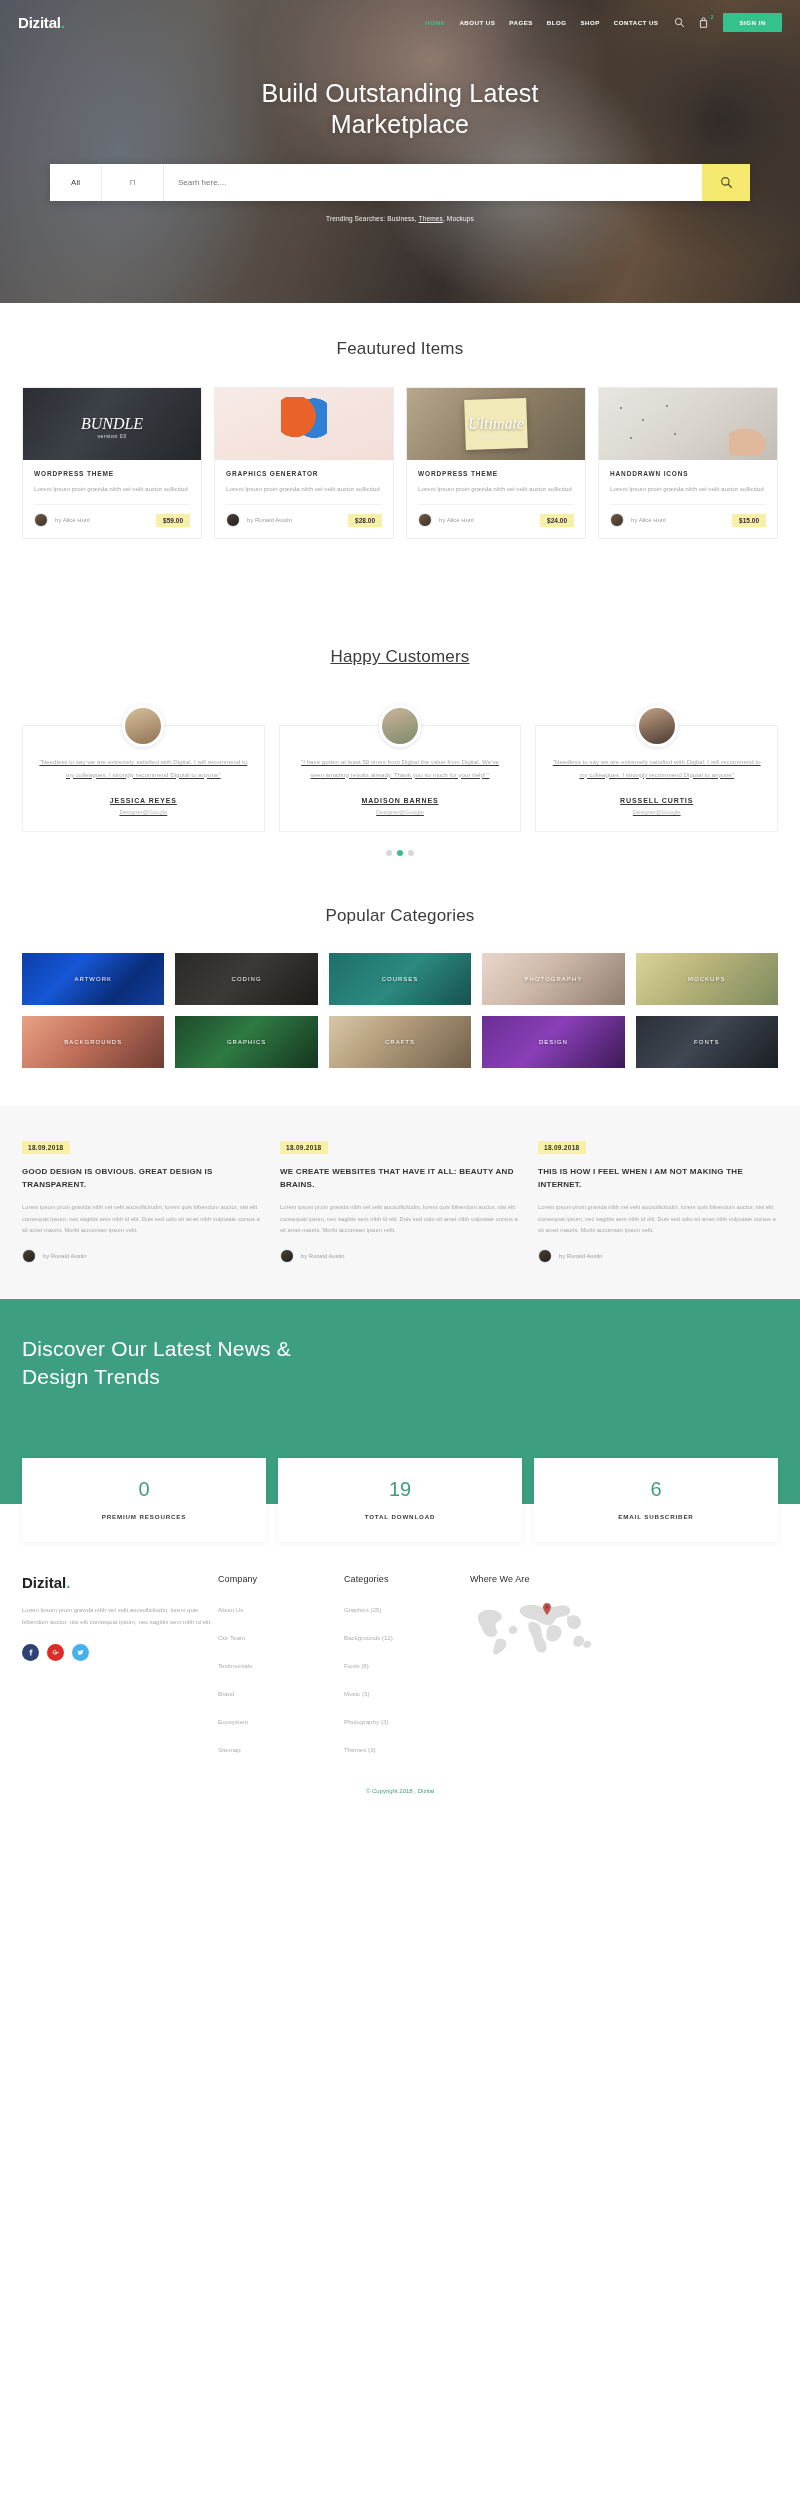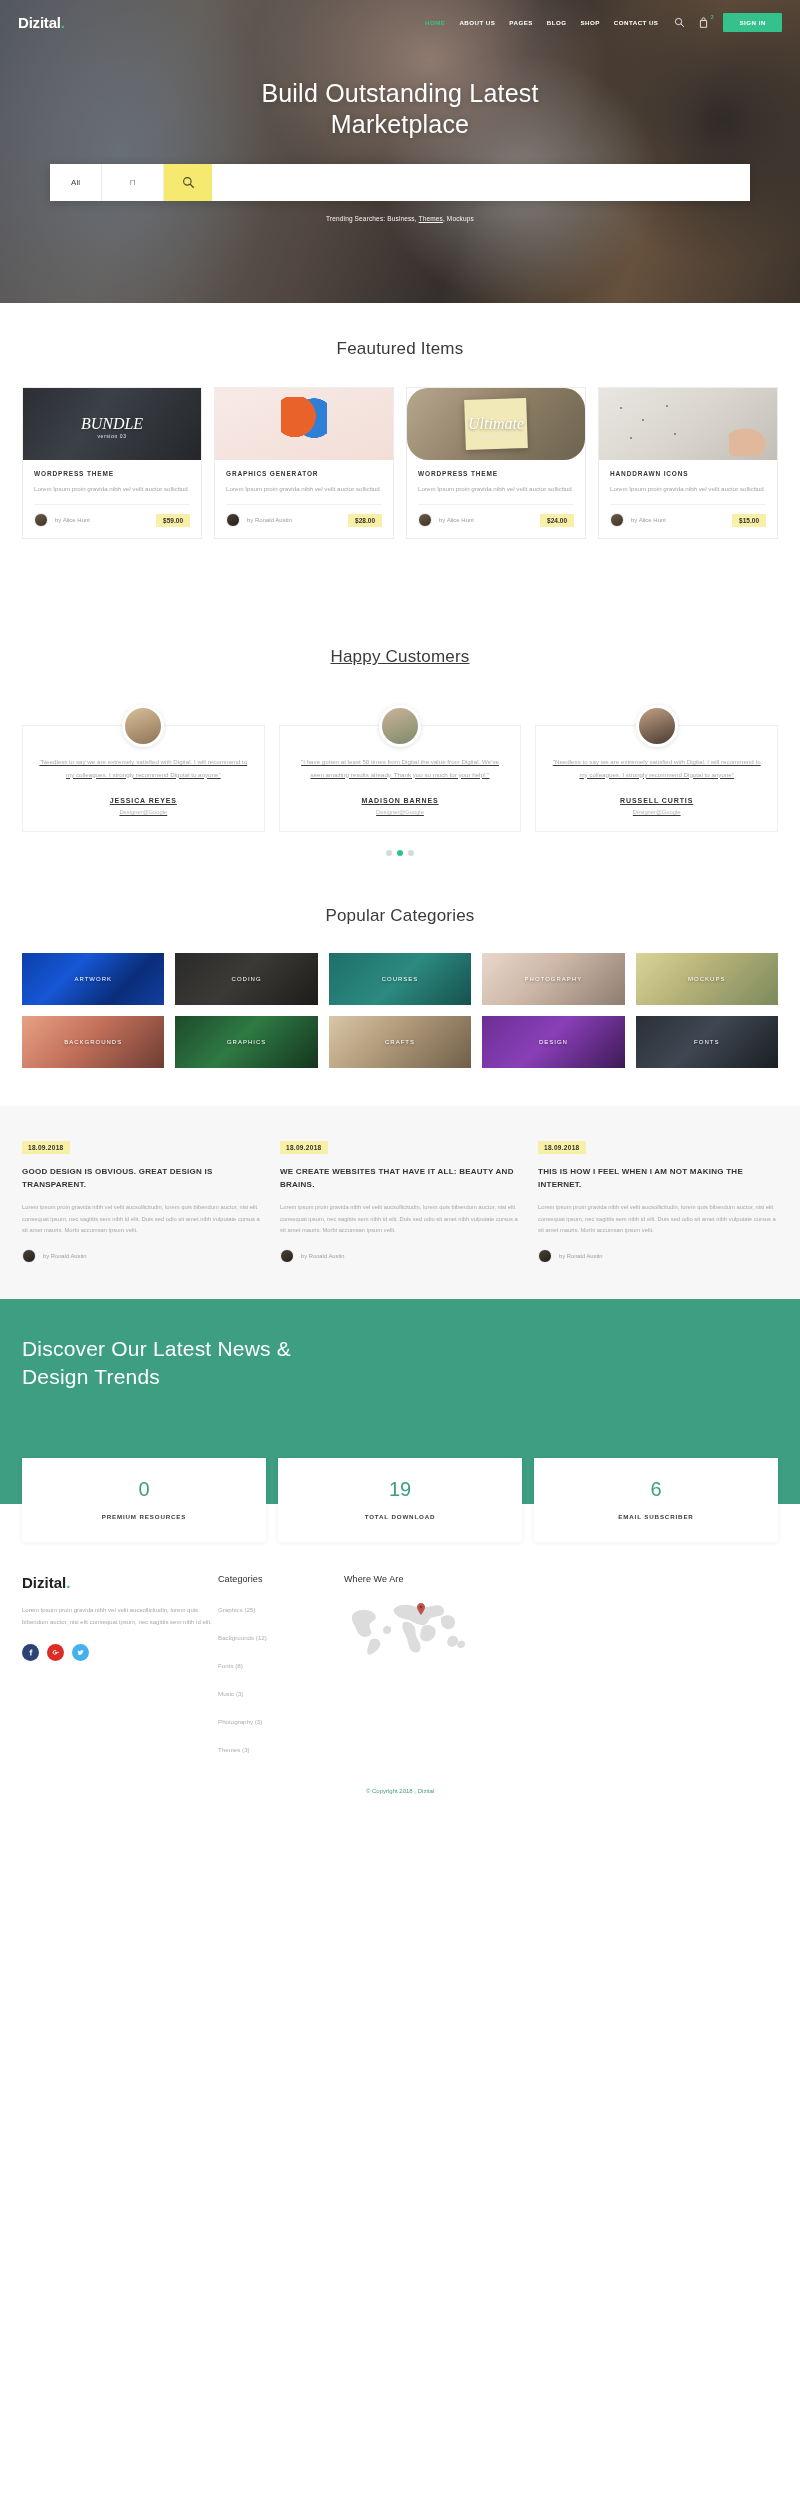--- a/index.html
+++ b/index.html
@@ -101,21 +101,21 @@
     color: #3b3b3b; letter-spacing: .2px;
   }
   .wrap { width: 800px; padding: 0 22px; }
 
   .featured { padding-top: 36px; }
   .cards { display: flex; gap: 12px; margin-top: 28px; align-items: center; }
   .card { flex: 1; background: #fff; border: 1px solid #ececec; }
   .card-img { height: 72px; position: relative; overflow: hidden; }
   .ci1 { background: linear-gradient(125deg, #2b2e33 0%, #3c4147 40%, #24262a 100%); }
   .ci2 { background: linear-gradient(160deg, #f7eae6 0%, #f3ded7 100%); }
-  .ci3 { background: linear-gradient(130deg, #b6a78e 0%, #8e7f66 50%, #6d6350 100%); border-radius: 21px; }
+  .ci3 { background: linear-gradient(130deg, #b6a78e 0%, #8e7f66 50%, #6d6350 100%); }
   .ci4 { background: linear-gradient(140deg, #e9e6e1 0%, #d8d4cd 55%, #c2beb6 100%); }
   .ci-label {
     position: absolute; left: 0; right: 0; top: 50%; transform: translateY(-50%);
     text-align: center; color: #fff;
     font-family: "Liberation Serif", serif; font-style: italic;
     font-size: 16px; text-shadow: 0 1px 3px rgba(0,0,0,.4);
   }
   .ci-sub {
     position: absolute; left: 0; right: 0; top: 62%;
     text-align: center; color: #e8e8e8; font-size: 5px; letter-spacing: .6px;
@@ -332,20 +332,21 @@
     </nav>
 
     <h1 class="hero-title">
       <span>Build Outstanding Latest</span><br>
       <span>Marketplace</span>
     </h1>
 
     <div class="searchbar">
       <div class="sb-cat">All</div>
       <div class="sb-cat2">П</div>
+      <input class="sb-input" type="text" placeholder="Searh here...." style="">
       <button class="sb-btn">
         <svg width="13" height="13" viewBox="0 0 16 16">
             <circle cx="6.6" cy="6.6" r="4.6" fill="none" stroke="#4a4a2a" stroke-width="1.4"></circle>
             <line x1="10" y1="10" x2="14.4" y2="14.4" stroke="#4a4a2a" stroke-width="1.6"></line>
           </svg>
       </button>
     </div>
 
     <div class="trending">
       <span>Trending Searches: Business, </span><u>Themes</u><span>, Mockups</span>
@@ -569,20 +570,31 @@
           </svg>
       </span>
       <span class="soc soc-tw">
         <svg width="7" height="7" viewBox="0 0 10 10">
             <path d="M9.4 2.3a3.5 3.5 0 0 1-1 .3 1.8 1.8 0 0 0 .8-1 3.6 3.6 0 0 1-1.1.5A1.8 1.8 0 0 0 5 3.7 5.1 5.1 0 0 1 1.3 1.8a1.8 1.8 0 0 0 .6 2.4 1.7 1.7 0 0 1-.8-.2 1.8 1.8 0 0 0 1.4 1.8 1.8 1.8 0 0 1-.8 0 1.8 1.8 0 0 0 1.7 1.2A3.6 3.6 0 0 1 .6 7.8a5.1 5.1 0 0 0 7.9-4.3v-.2a3.7 3.7 0 0 0 .9-.9z" fill="#fff"></path>
           </svg>
       </span>
     </div>
   </div>
 
+  <div class="f-col">
+    <div class="f-head">Company</div>
+    <ul class="f-list">
+      <li><a href="#">About Us</a></li>
+      <li><a href="#">Our Team</a></li>
+      <li><a href="#">Testimonials</a></li>
+      <li><a href="#">Brand</a></li>
+      <li><a href="#">Ecosystem</a></li>
+      <li><a href="#">Sitemap</a></li>
+    </ul>
+  </div>
 
   <div class="f-col">
     <div class="f-head">Categories</div>
     <ul class="f-list">
       <li><a href="#">Graphics (25)</a></li>
       <li><a href="#">Backgrounds (12)</a></li>
       <li><a href="#">Fonts (8)</a></li>
       <li><a href="#">Music (3)</a></li>
       <li><a href="#">Photography (3)</a></li>
       <li><a href="#">Themes (3)</a></li>

